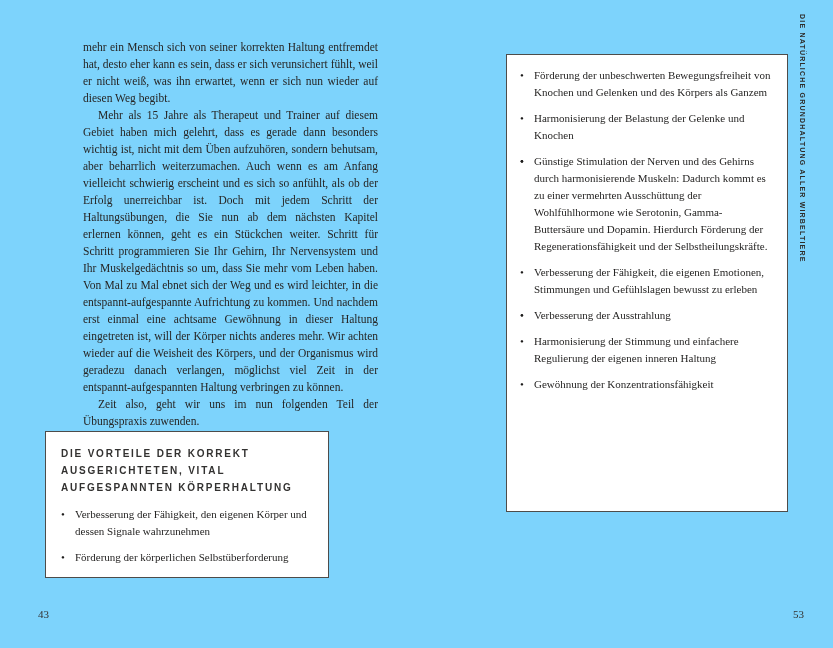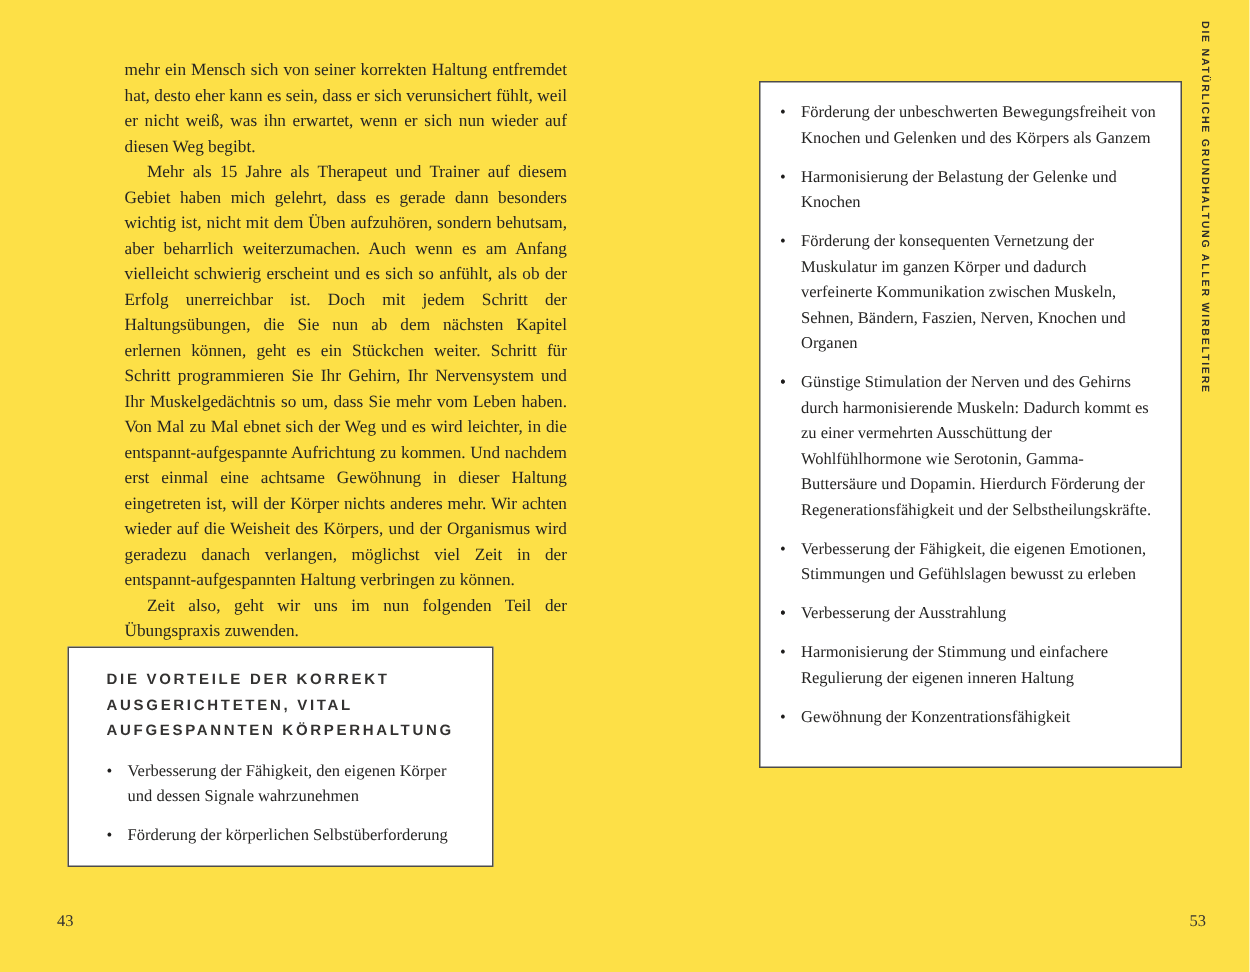--- a/index.html
+++ b/index.html
@@ -4,21 +4,21 @@
 <style>
   html, body {
     margin: 0;
     padding: 0;
     background: #ffffff;
   }
   .spread {
     position: relative;
     width: 833px;
     height: 648px;
-    background: #fde047;
+    background: #7dd3fc;
     overflow: hidden;
     font-family: "Liberation Serif", "DejaVu Serif", serif;
     color: #262524;
   }
 
   
   .body-text {
     position: absolute;
     left: 83px;
     top: 39px;
@@ -40,21 +40,21 @@
     position: absolute;
     border: 1px solid #4d4c4a;
     background: #ffffff;
     box-sizing: border-box;
   }
   .benefits-box.left {
     left: 45px;
     top: 431px;
     width: 284px;
     height: 147px;
-    padding: 13px 15px 10px 25px;
+    padding: 13px 15px 10px 15px;
   }
   .benefits-box.right {
     left: 506px;
     top: 54px;
     width: 282px;
     height: 458px;
     padding: 12px 15px 10px 13px;
   }
   .box-heading {
     font-family: "Liberation Sans", "DejaVu Sans", sans-serif;
@@ -145,21 +145,20 @@
       <li>
         <span class="bullet">•</span>
         <span>Förderung der unbeschwerten Bewegungsfreiheit von Knochen und Gelenken und des Körpers als Ganzem</span>
       </li>
       <li>
         <span class="bullet">•</span>
         <span>Harmonisierung der Belastung der Gelenke und Knochen</span>
       </li>
       <li>
         <span class="bullet">•</span>
-        <span>Förderung der konsequenten Vernetzung der Muskulatur im ganzen Körper und dadurch verfeinerte Kommunikation zwischen Muskeln, Sehnen, Bändern, Faszien, Nerven, Knochen und Organen</span>
       </li>
       <li>
         <span class="bullet">•</span>
       </li>
       <li>
         <span class="bullet">•</span>
         <span>Günstige Stimulation der Nerven und des Gehirns durch harmonisierende Muskeln: Dadurch kommt es zu einer vermehrten Ausschüttung der Wohlfühlhormone wie Serotonin, Gamma-Buttersäure und Dopamin. Hierdurch Förderung der Regenerationsfähigkeit und der Selbstheilungskräfte.</span>
       </li>
       <li>
         <span class="bullet">•</span>

